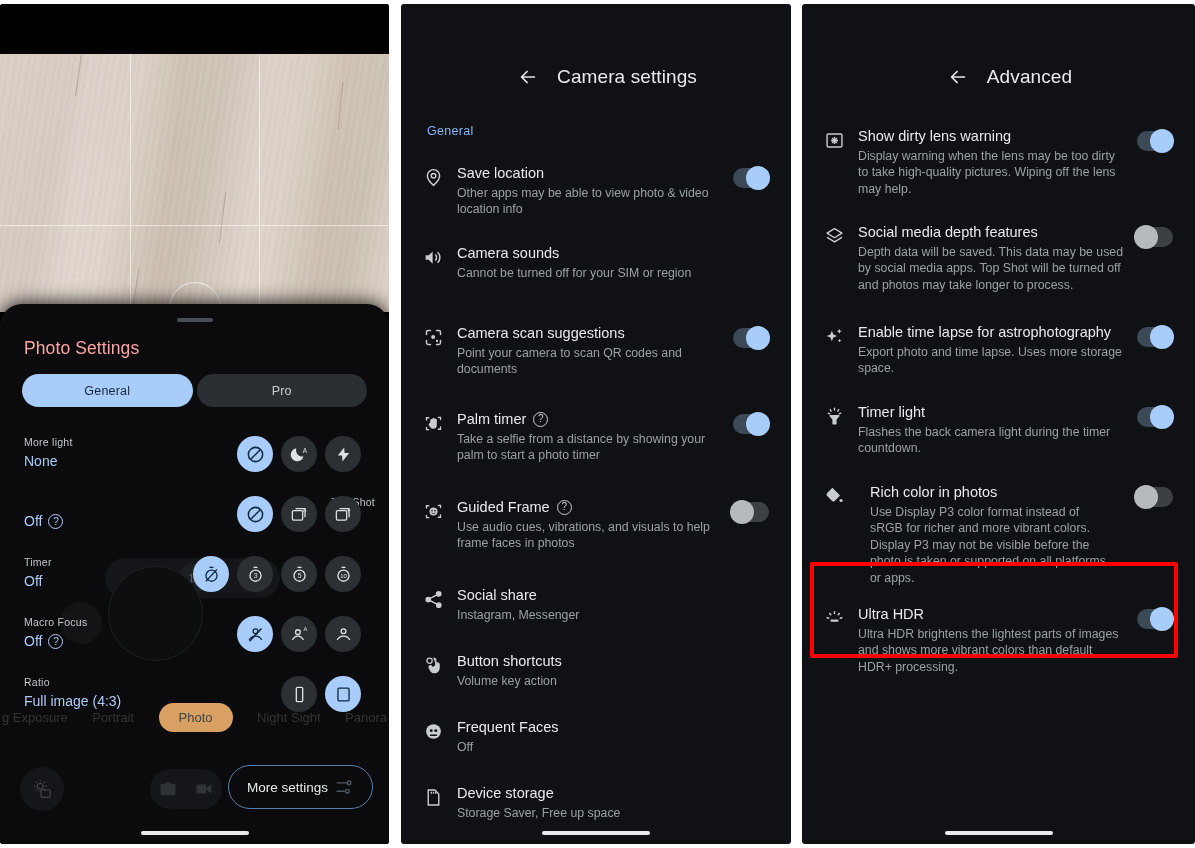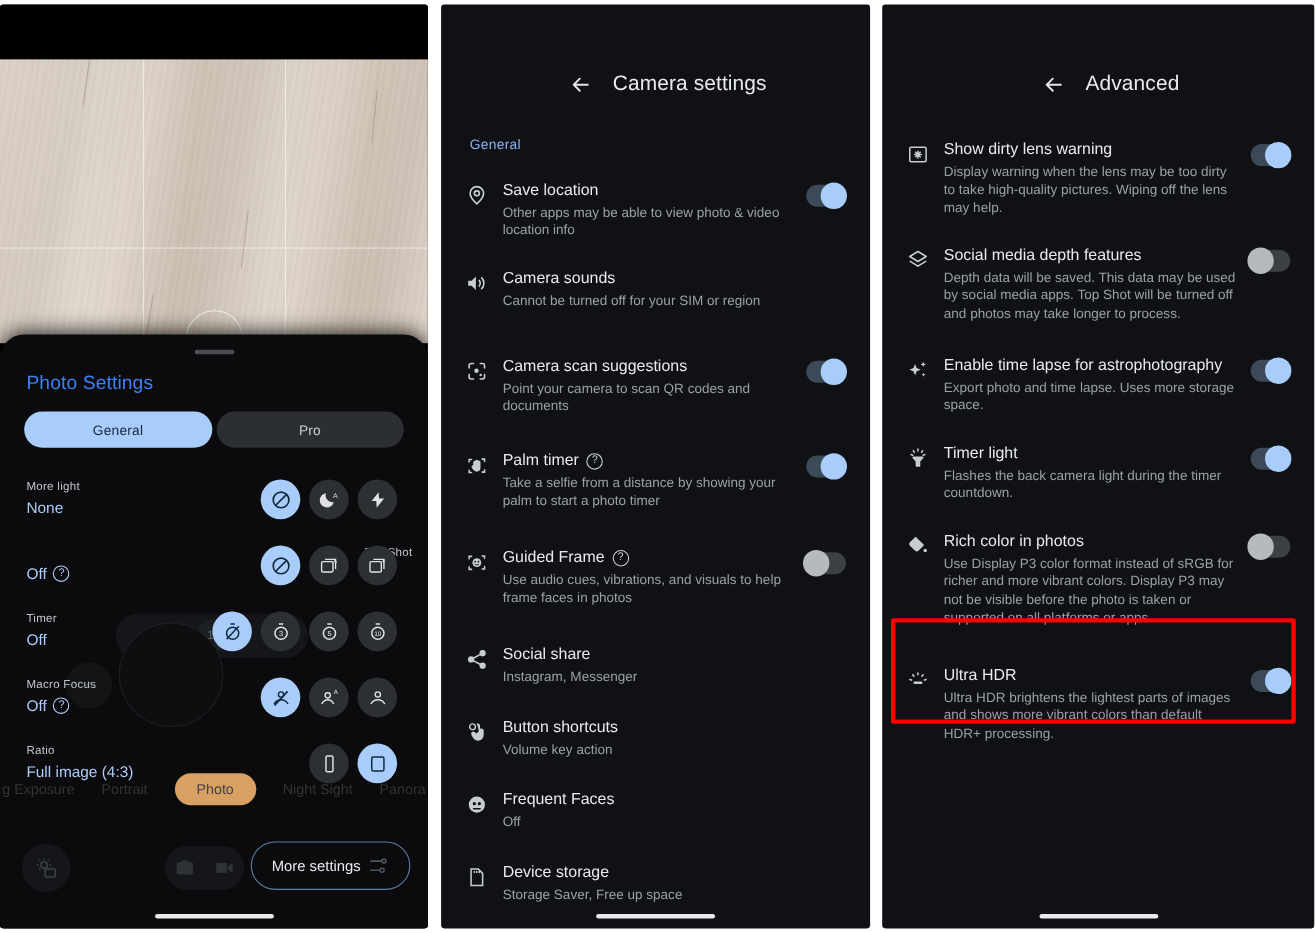--- a/index.html
+++ b/index.html
@@ -43,21 +43,21 @@
     width:52px; height:52px; border-radius:50%; border:1.5px solid rgba(255,255,255,.75); }
 
   
   .sheet {
     position:absolute; left:0; bottom:0; width:100%; height:540px;
     background:#0b0b0d; border-radius:22px 22px 0 0;
     box-shadow: 0 -2px 18px rgba(0,0,0,.8);
   }
   .grabber { position:absolute; top:14px; left:50%; transform:translateX(-50%);
     width:36px; height:4px; border-radius:2px; background:#4a4f55; }
-  .sheet-title { position:absolute; top:34px; left:24px; font-size:17.5px; color:#3b82f6; letter-spacing:.1px; }
+  .sheet-title { position:absolute; top:34px; left:24px; font-size:17.5px; color:#fca5a5; letter-spacing:.1px; }
 
   .segmented { position:absolute; top:70px; left:22px; right:22px; height:33px; display:flex; gap:4px; }
   .seg { flex:1; border-radius:17px; display:flex; align-items:center; justify-content:center;
     font-size:12.5px; letter-spacing:.2px; }
   .seg.active { background:#a8cdfa; color:#16273c; }
   .seg.inactive { background:#2b2e33; color:#c9ccd1; }
 
   .opt-row { position:absolute; left:24px; right:14px; height:60px; }
   .opt-label { font-size:10.5px; color:#c2c6cb; letter-spacing:.25px; }
   .opt-value { margin-top:5px; font-size:14px; color:#aecbfa; display:flex; align-items:center; gap:6px; }
@@ -554,21 +554,21 @@
               <path d="M7 11.2h10l-3.4 4v5h-3.2v-5z" fill="currentColor" stroke-linejoin="round"></path>
             </svg>
         </div>
         <div class="item-body">
           <div class="item-title">Timer light</div>
           <div class="item-sub wide">Flashes the back camera light during the timer countdown.</div>
         </div>
         <div class="toggle on"></div>
       </div>
 
-      <div class="item" style="height:104px;">
+      <div class="item" style="height:104px;gap:12px;">
         <div class="item-icon">
           <svg width="21" height="21" viewBox="0 0 24 24" fill="none" stroke="currentColor" stroke-width="1.6" stroke-linejoin="round">
               <path d="M9.6 3.2 4.2 8.6a1.6 1.6 0 0 0 0 2.3l5.4 5.4a1.6 1.6 0 0 0 2.3 0l5.4-5.4z" fill="currentColor"></path>
               <circle cx="19.5" cy="16.6" r="1.8" fill="currentColor" stroke="none"></circle>
             </svg>
         </div>
         <div class="item-body">
           <div class="item-title">Rich color in photos</div>
           <div class="item-sub wide">Use Display P3 color format instead of sRGB for richer and more vibrant colors. Display P3 may not be visible before the photo is taken or supported on all platforms or apps.</div>
         </div>

